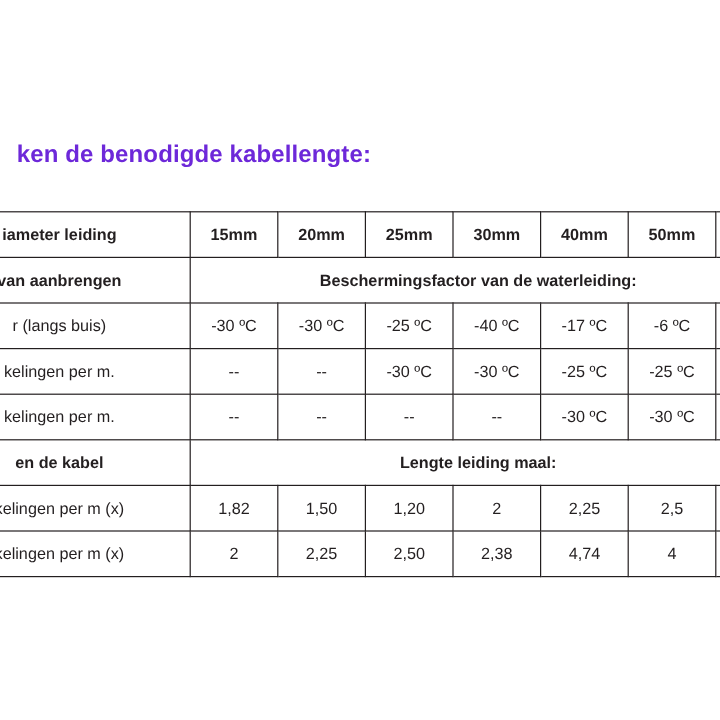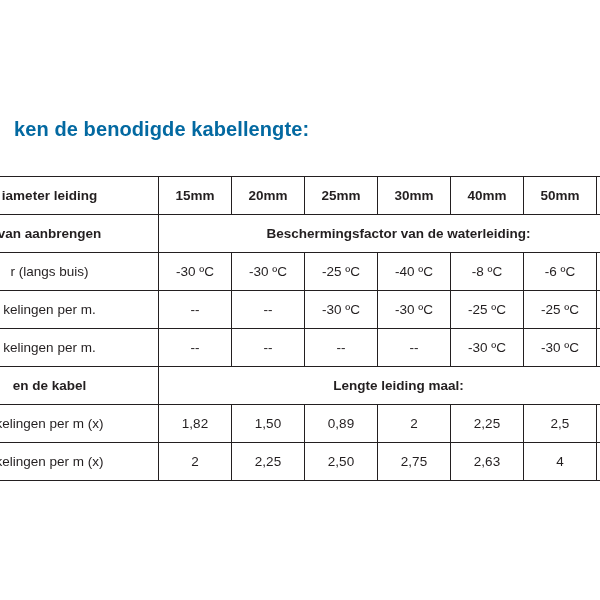--- a/index.html
+++ b/index.html
@@ -20,21 +20,21 @@
     height: 600px;
     box-sizing: border-box;
   }
   .heading {
     position: absolute;
     left: 14px;
     top: 118px;
     font-size: 20px;
     font-weight: 700;
     letter-spacing: 0.1px;
-    color: #0369a1;
+    color: #6d28d9;
     white-space: nowrap;
   }
   .table-wrap {
     position: absolute;
     left: -60px;
     top: 176px;
     width: 660px;
   }
   table.matrix {
     border-collapse: collapse;
@@ -106,21 +106,21 @@
           <td class="rowlabel bold">van aanbrengen</td>
           <td class="section" colspan="7">Beschermingsfactor van de waterleiding:</td>
         </tr>
 
         <tr>
           <td class="rowlabel">r (langs buis)</td>
           <td>-30 ºC</td>
           <td>-30 ºC</td>
           <td>-25 ºC</td>
           <td>-40 ºC</td>
-          <td>-8 ºC</td>
+          <td>-17 ºC</td>
           <td>-6 ºC</td>
           <td>-</td>
         </tr>
 
         <tr>
           <td class="rowlabel">kelingen per m.</td>
           <td class="dash">--</td>
           <td class="dash">--</td>
           <td>-30 ºC</td>
           <td>-30 ºC</td>
@@ -142,34 +142,34 @@
 
         <tr>
           <td class="rowlabel bold">en de kabel</td>
           <td class="section" colspan="7">Lengte leiding maal:</td>
         </tr>
 
         <tr>
           <td class="rowlabel">kelingen per m (x)</td>
           <td>1,82</td>
           <td>1,50</td>
-          <td>0,89</td>
+          <td>1,20</td>
           <td>2</td>
           <td>2,25</td>
           <td>2,5</td>
           <td></td>
         </tr>
 
         <tr>
           <td class="rowlabel">kelingen per m (x)</td>
           <td>2</td>
           <td>2,25</td>
           <td>2,50</td>
-          <td>2,75</td>
-          <td>2,63</td>
+          <td>2,38</td>
+          <td>4,74</td>
           <td>4</td>
           <td></td>
         </tr>
       </tbody>
     </table>
   </div>
 
 </div>
 
 </body></html>

